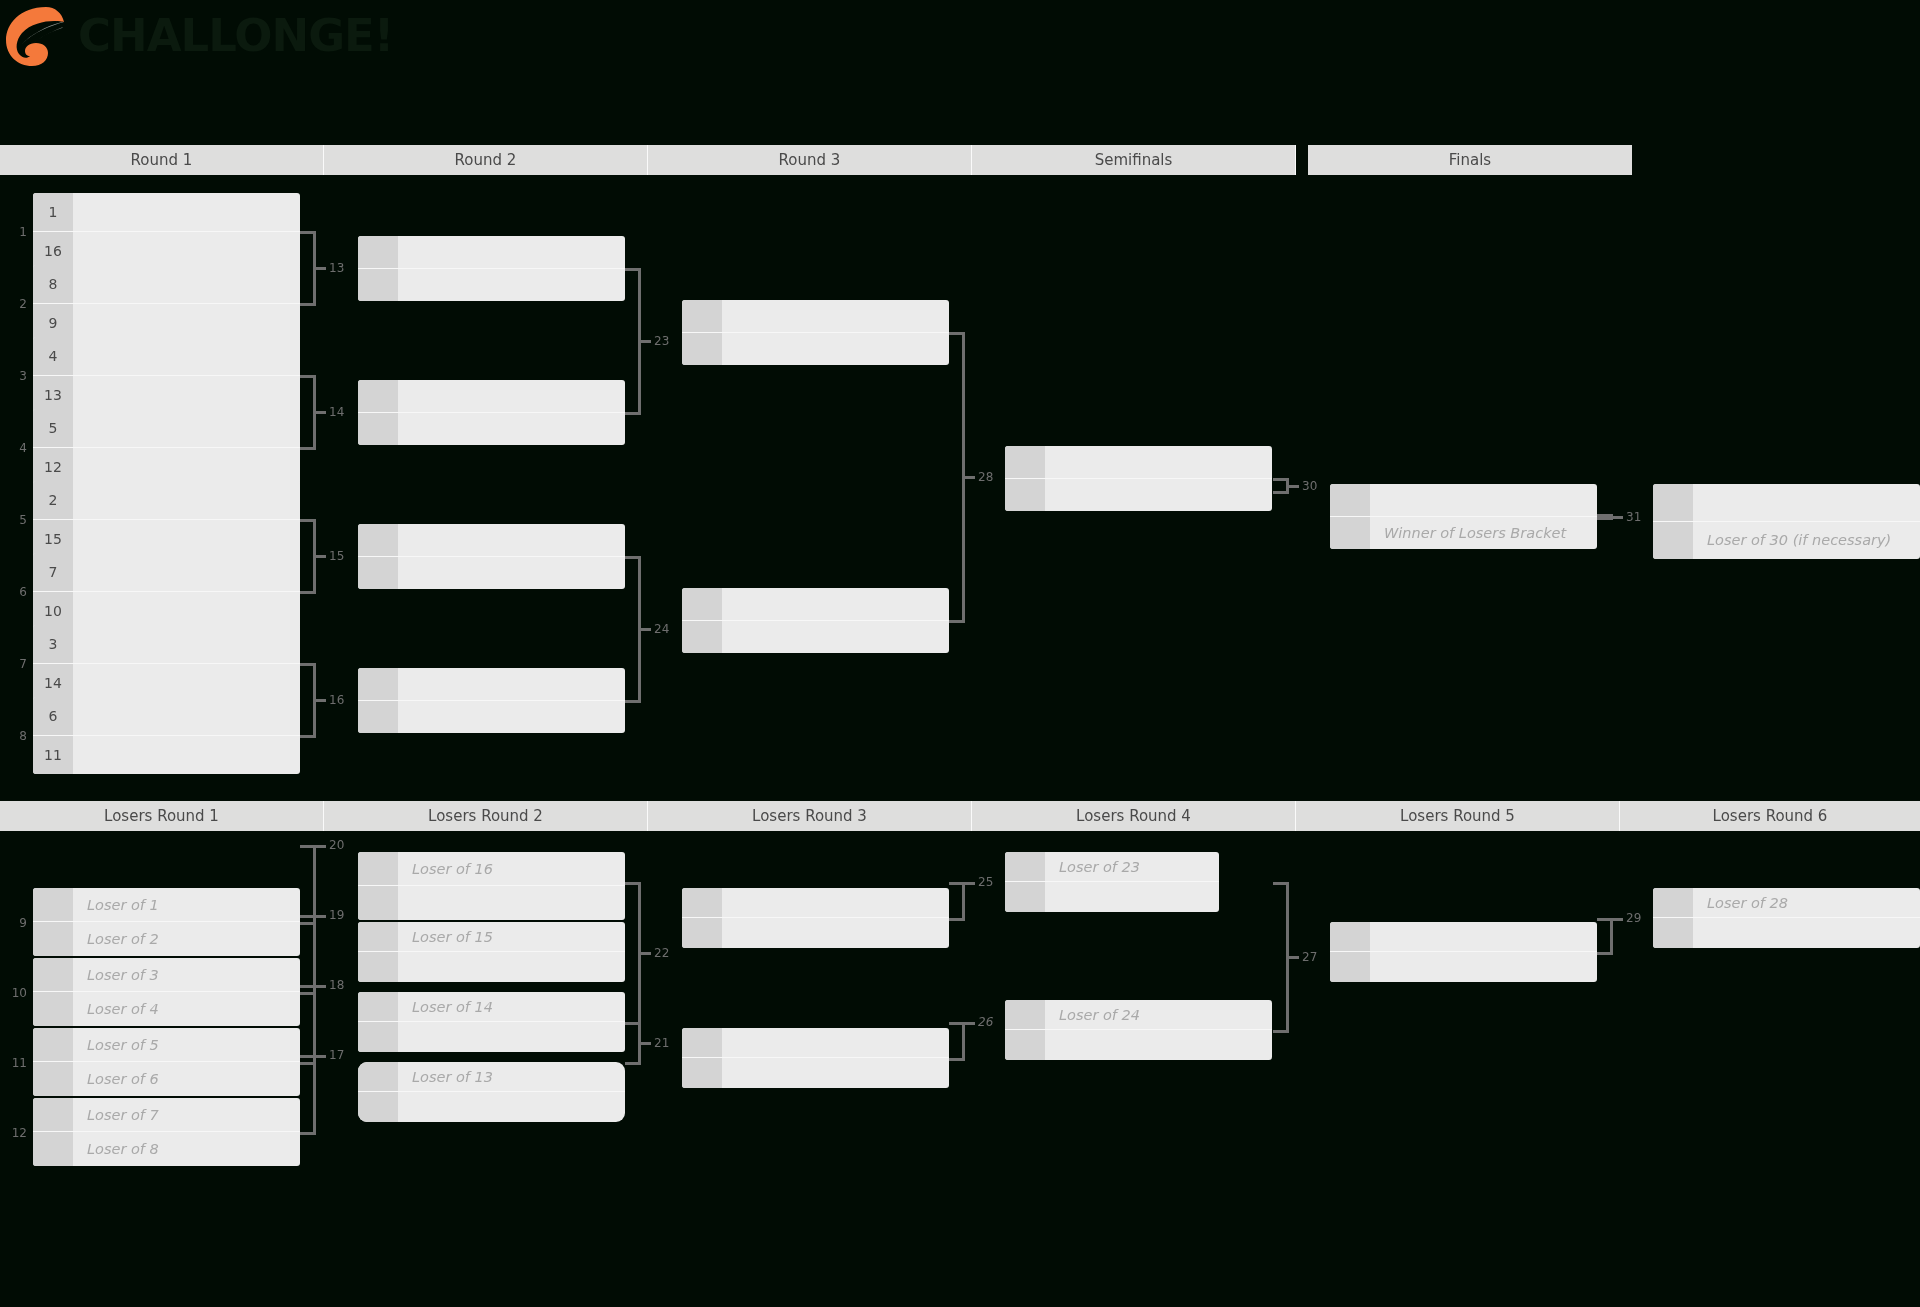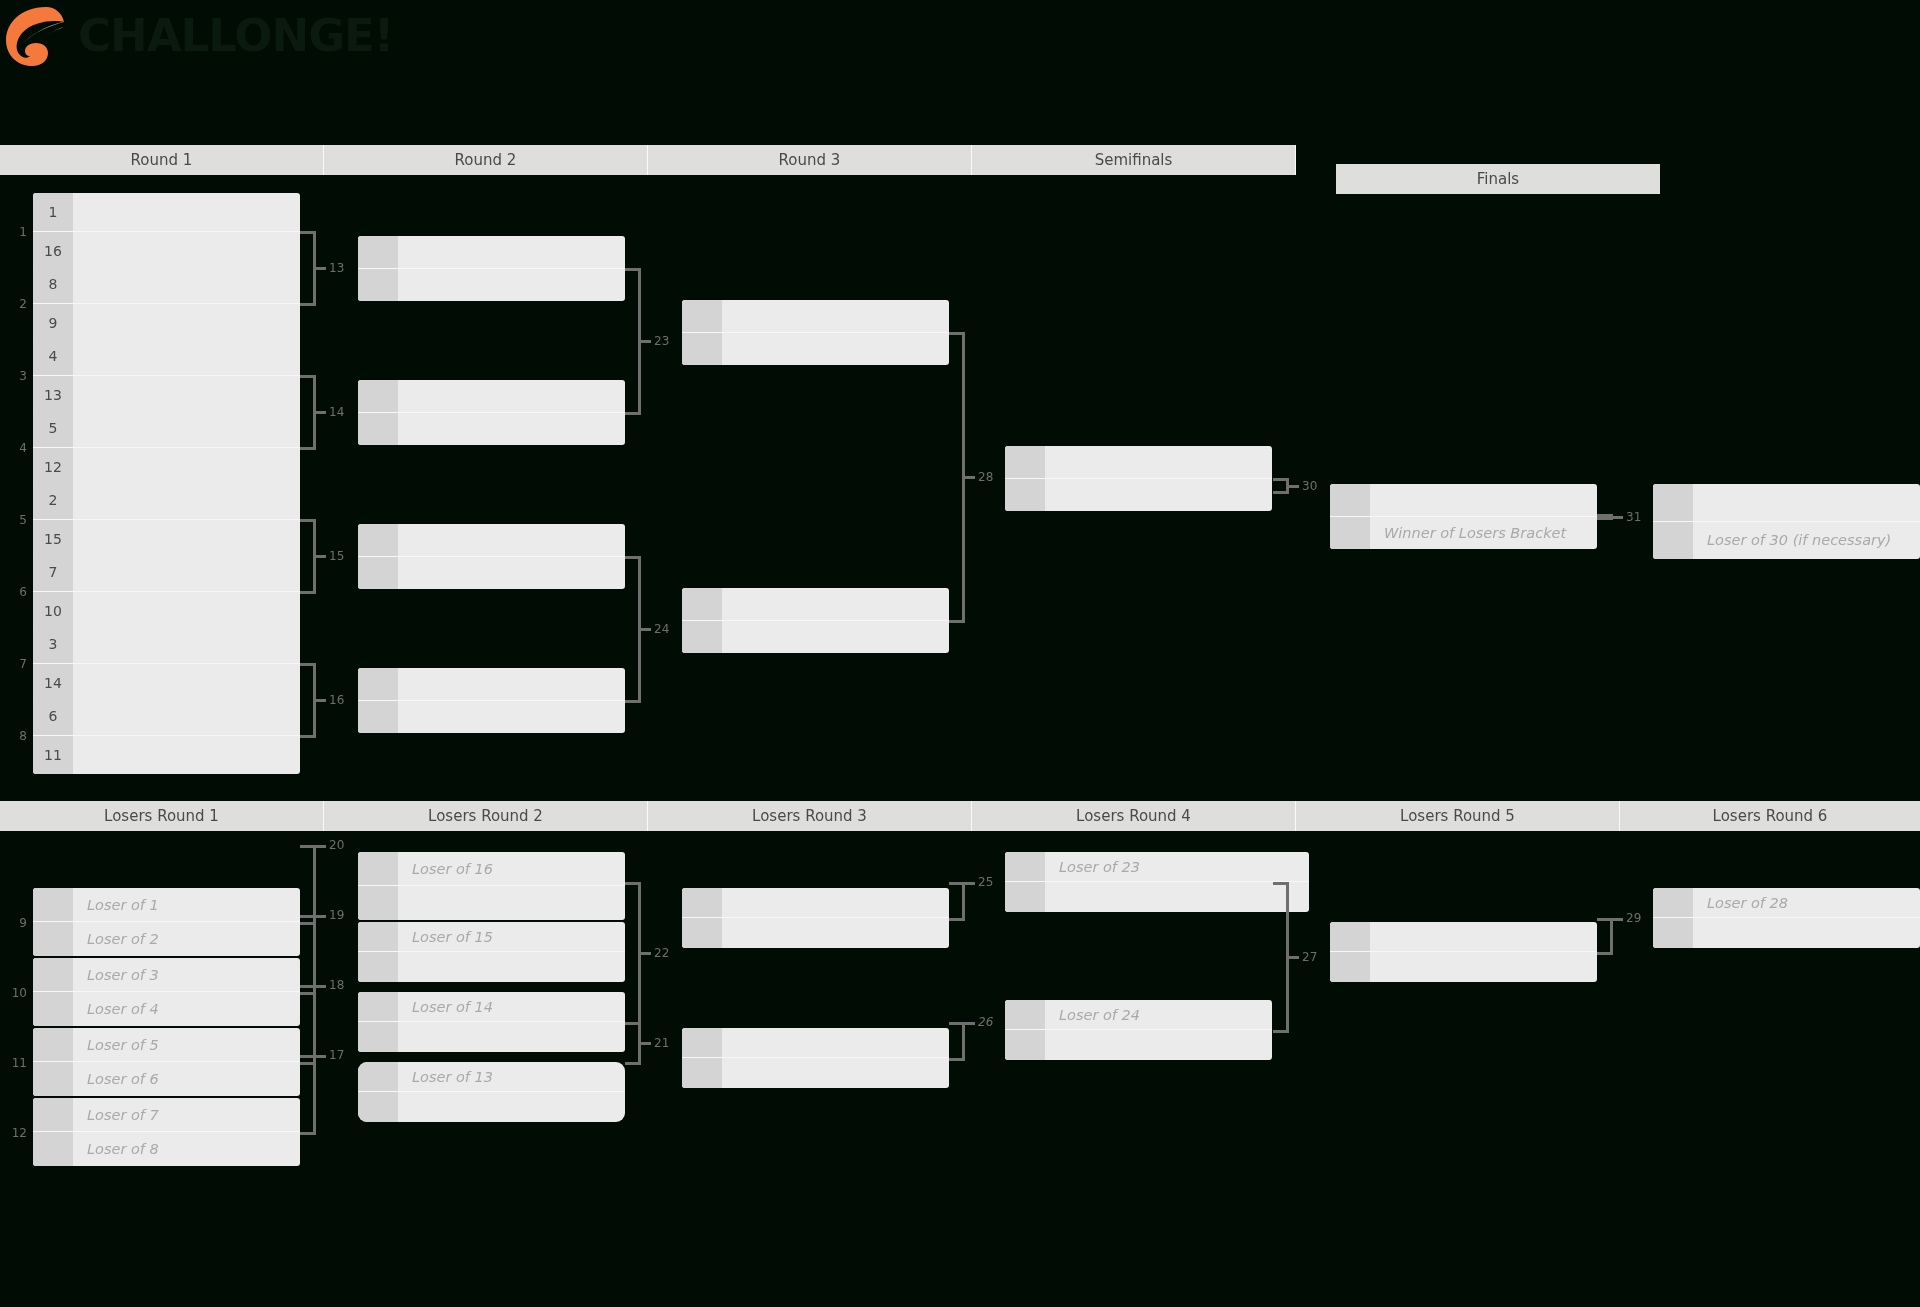--- a/index.html
+++ b/index.html
@@ -103,21 +103,21 @@
     </svg>
   </span>
   <span class="wordmark">CHALLONGE!</span>
 </div>
 
 <div class="round-header-row" id="wb-headers" style="top:145px;width:1620px;">
     <div class="round-header" style="left: 0px; width: 324px; text-align: center;"><span>Round 1</span></div>
     <div class="round-header" style="left: 324px; width: 324px;"><span>Round 2</span></div>
     <div class="round-header" style="left: 648px; width: 324px;"><span>Round 3</span></div>
     <div class="round-header" style="left: 972px; width: 324px;"><span>Semifinals</span></div>
-    <div class="round-header last" style="left: 1336px; width: 324px; margin-top: 19px;"><span>Finals</span></div>
+    <div class="round-header last" style="left: 1308px; width: 324px;"><span>Finals</span></div>
   </div>
 
 <div id="wb-matches">
     <div class="match" style="left: 33px; top: 193px; width: 267px; height: 77px;">
       <div class="slot top">
         <div class="seedbox">1</div>
         <div class="namebox empty"></div>
       </div>
       <div class="slot bottom">
         <div class="seedbox">16</div>
@@ -464,21 +464,21 @@
     <div class="match" style="left: 682px; top: 1028px; width: 267px; height: 60px;">
       <div class="slot top">
         <div class="seedbox"></div>
         <div class="namebox empty"></div>
       </div>
       <div class="slot bottom">
         <div class="seedbox"></div>
         <div class="namebox empty"></div>
       </div>
     </div>
-    <div class="match" style="left: 1005px; top: 852px; width: 304px; height: 60px;">
+    <div class="match" style="left: 1005px; top: 852px; width: 214px; height: 60px;">
       <div class="slot top">
         <div class="seedbox"></div>
         <div class="namebox">Loser of 23</div>
       </div>
       <div class="slot bottom">
         <div class="seedbox"></div>
         <div class="namebox empty"></div>
       </div>
     </div>
     <div class="match" style="left: 1005px; top: 1000px; width: 267px; height: 60px;">

